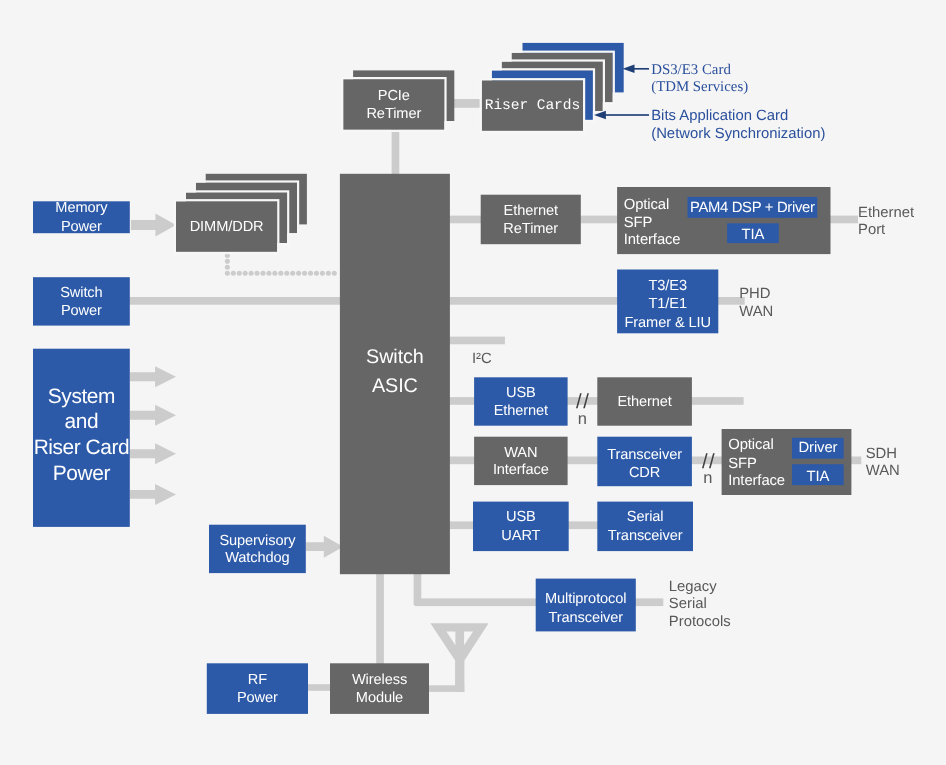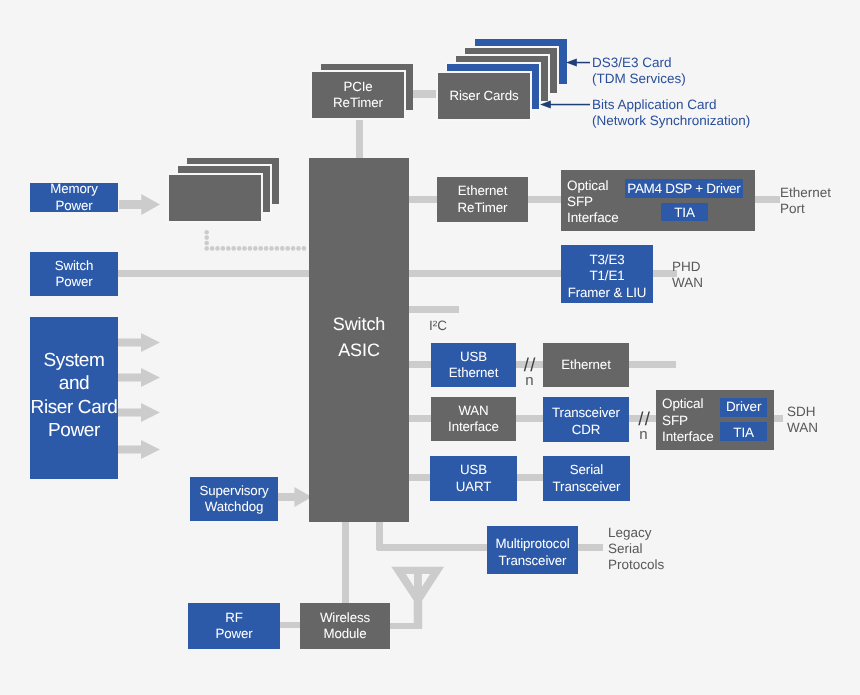--- a/index.html
+++ b/index.html
@@ -124,29 +124,30 @@
   <svg style="position:absolute;left:0;top:0;z-index:2;" width="860" height="695" viewBox="0 0 860 695">
     <path d="M391.3 566.7 L444.1 566.7 L422.2 600.4 L422.2 629 L413.7 629 L413.7 600.4 Z
              M405.8 574.0 L414.0 574.0 L414.0 586.7 Z
              M421.9 574.0 L430.1 574.0 L421.9 586.7 Z" fill="#cccccc" fill-rule="evenodd"></path>
   </svg>
 
   <div class="card-back blue" style="left:475px;top:39px;width:92px;height:45px;"></div>
   <div class="card-back gray" style="left:465px;top:48px;width:92px;height:45px;outline:2.6px solid #f7f7f7;"></div>
   <div class="card-back gray" style="left:456px;top:56px;width:92px;height:45px;outline:2.6px solid #f7f7f7;"></div>
   <div class="card-back blue" style="left:447px;top:64px;width:92px;height:45px;outline:2.6px solid #f7f7f7;"></div>
-  <div class="box gray" style="left:438px;top:73px;width:92px;height:46px;outline:2.6px solid #f7f7f7;"><span>Riser Cards</span></div>
+  <div class="box gray" style="left:438px;top:73px;width:92px;height:46px;outline:2.6px solid #f7f7f7;font-family:Liberation Mono, monospace;"><span>Riser Cards</span></div>
 
   <div class="card-back gray" style="left:321px;top:64px;width:92px;height:46px;"></div>
   <div class="box gray" style="left:312px;top:72px;width:92px;height:46px;outline:2.6px solid #f7f7f7;"><span>PCIe
 ReTimer</span></div>
 
   <div class="card-back gray" style="left:187px;top:158px;width:92px;height:46px;"></div>
   <div class="card-back gray" style="left:178px;top:166px;width:92px;height:46px;outline:2.6px solid #f7f7f7;"></div>
   <div class="card-back gray" style="left:169px;top:175px;width:92px;height:46px;outline:2.6px solid #f7f7f7;"></div>
+  <div class="box gray" style="left:160px;top:183px;width:92px;height:46px;outline:2.6px solid #f7f7f7;"><span>DIMM/DDR</span></div>
 
   <div class="box gray" style="left:309px;top:158px;width:100px;height:364px;font-size:18px;line-height:26px;padding-bottom:6px;"><span>Switch
 ASIC</span></div>
 
   <div class="box blue" style="left:30px;top:183px;width:88px;height:29px;"><span>Memory
 Power</span></div>
   <div class="box blue" style="left:30px;top:252px;width:88px;height:44px;"><span>Switch
 Power</span></div>
   <div class="box blue" style="left:30px;top:317px;width:88px;height:162px;font-size:19px;line-height:23.3px;letter-spacing:-0.4px;padding-bottom:5px;"><span>System
 and
@@ -198,21 +199,21 @@
 
   <svg style="position:absolute;left:566px;top:55.6px;z-index:6;" width="24" height="13" viewBox="0 0 24 13">
     <path d="M0 6.5 L10.8 2.6 L10.8 10.4 Z" fill="#1f3f77"></path>
       <rect x="9" y="5.8" width="15" height="1.5" fill="#1f3f77"></rect>
   </svg>
   <svg style="position:absolute;left:540px;top:97.6px;z-index:6;" width="50" height="13" viewBox="0 0 50 13">
     <path d="M0 6.5 L10.8 2.6 L10.8 10.4 Z" fill="#1f3f77"></path>
       <rect x="9" y="5.8" width="41" height="1.5" fill="#1f3f77"></rect>
   </svg>
 
-  <div class="note note-blue" style="left:592px;top:55px;">DS3/E3 Card
+  <div class="note note-blue" style="left:592px;top:55px;font-family:Liberation Serif, serif;">DS3/E3 Card
 (TDM Services)</div>
   <div class="note note-blue" style="left:592px;top:97px;">Bits Application Card
 (Network Synchronization)</div>
   <div class="note" style="left:780px;top:185px;">Ethernet
 Port</div>
   <div class="note" style="left:672px;top:259px;">PHD
 WAN</div>
   <div class="note" style="left:787px;top:404px;">SDH
 WAN</div>
   <div class="note" style="left:608px;top:525px;">Legacy

